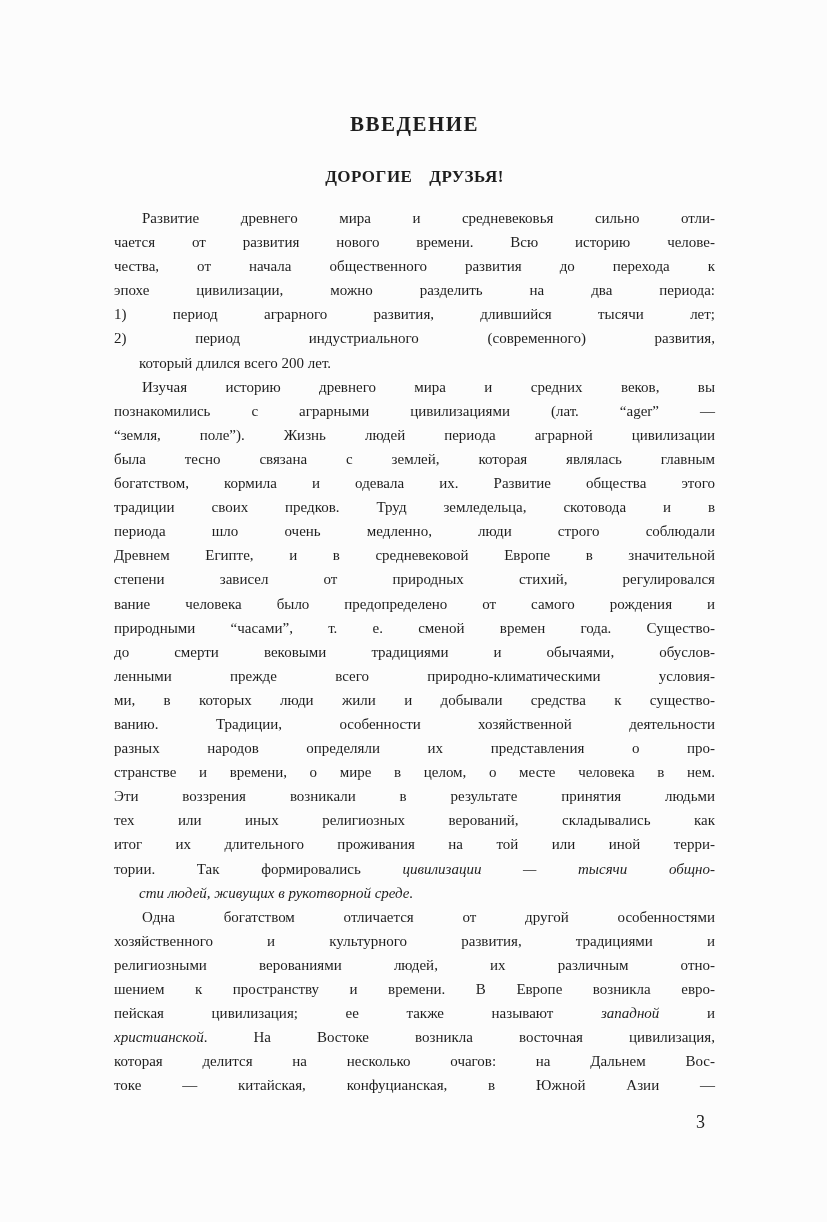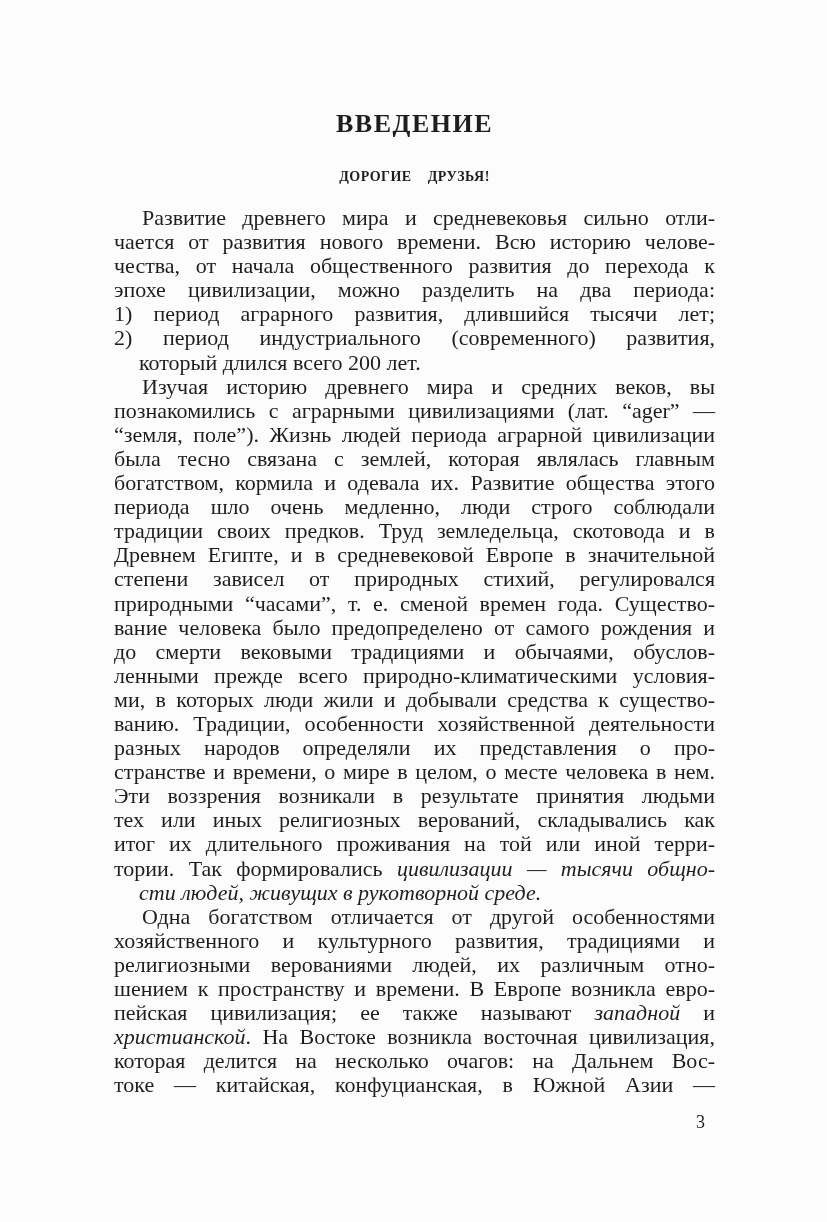--- a/index.html
+++ b/index.html
@@ -1,26 +1,26 @@
 <!DOCTYPE html>
 <html><head>
 <meta charset="utf-8">
 <style>
   html,body{margin:0;padding:0;}
   body{width:827px;height:1222px;background:#fcfcfc;overflow:hidden;
        font-family:"Liberation Serif","DejaVu Serif",serif;color:#1e1e1e;}
   .page{position:relative;width:827px;height:1222px;background:#fcfcfc;}
   .page-title{position:absolute;left:114px;top:112px;width:601px;
-       text-align:center;font-weight:bold;font-size:26px;line-height:24px;
+       text-align:center;font-weight:bold;font-size:21px;line-height:24px;
        letter-spacing:1.5px;}
   .page-subtitle{position:absolute;left:114px;top:166px;width:601px;
-       text-align:center;font-weight:bold;font-size:14px;line-height:22px;
+       text-align:center;font-weight:bold;font-size:17px;line-height:22px;
        letter-spacing:0.5px;word-spacing:12px;}
   .body-text{position:absolute;left:114px;top:206px;width:601px;
-       font-size:22px;line-height:24.1px;}
+       font-size:15px;line-height:24.1px;}
   .paragraph{margin:0;}
   .line{text-align:justify;text-align-last:justify;white-space:normal;}
   .line.first{text-indent:28px;}
   .line.last{text-align-last:left;margin-left:25px;}
   .italic{font-style:italic;}
   .page-number{position:absolute;left:114px;top:1110px;width:591px;
        text-align:right;font-size:18px;line-height:24px;}
 </style>
 </head>
 <body>
@@ -37,26 +37,26 @@
         <div class="line"><span>1) период аграрного развития, длившийся тысячи лет;</span></div>
         <div class="line"><span>2) период индустриального (современного) развития,</span></div>
         <div class="line last"><span>который длился всего 200 лет.</span></div>
       </div>
       <div class="paragraph">
         <div class="line first"><span>Изучая историю древнего мира и средних веков, вы</span></div>
         <div class="line"><span>познакомились с аграрными цивилизациями (лат. “ager” —</span></div>
         <div class="line"><span>“земля, поле”). Жизнь людей периода аграрной цивилизации</span></div>
         <div class="line"><span>была тесно связана с землей, которая являлась главным</span></div>
         <div class="line"><span>богатством, кормила и одевала их. Развитие общества этого</span></div>
+        <div class="line"><span>традиции своих предков. Труд земледельца, скотовода и в</span></div>
         <div class="line"><span>периода шло очень медленно, люди строго соблюдали</span></div>
-        <div class="line"><span>традиции своих предков. Труд земледельца, скотовода и в</span></div>
         <div class="line"><span>Древнем Египте, и в средневековой Европе в значительной</span></div>
         <div class="line"><span>степени зависел от природных стихий, регулировался</span></div>
+        <div class="line"><span>вание человека было предопределено от самого рождения и</span></div>
         <div class="line"><span>природными “часами”, т. е. сменой времен года. Существо-</span></div>
-        <div class="line"><span>вание человека было предопределено от самого рождения и</span></div>
         <div class="line"><span>до смерти вековыми традициями и обычаями, обуслов-</span></div>
         <div class="line"><span>ленными прежде всего природно-климатическими условия-</span></div>
         <div class="line"><span>ми, в которых люди жили и добывали средства к существо-</span></div>
         <div class="line"><span>ванию. Традиции, особенности хозяйственной деятельности</span></div>
         <div class="line"><span>разных народов определяли их представления о про-</span></div>
         <div class="line"><span>странстве и времени, о мире в целом, о месте человека в нем.</span></div>
         <div class="line"><span>Эти воззрения возникали в результате принятия людьми</span></div>
         <div class="line"><span>тех или иных религиозных верований, складывались как</span></div>
         <div class="line"><span>итог их длительного проживания на той или иной терри-</span></div>
         <div class="line"><span>тории. Так формировались </span><span class="italic">цивилизации — тысячи общно-</span></div>

